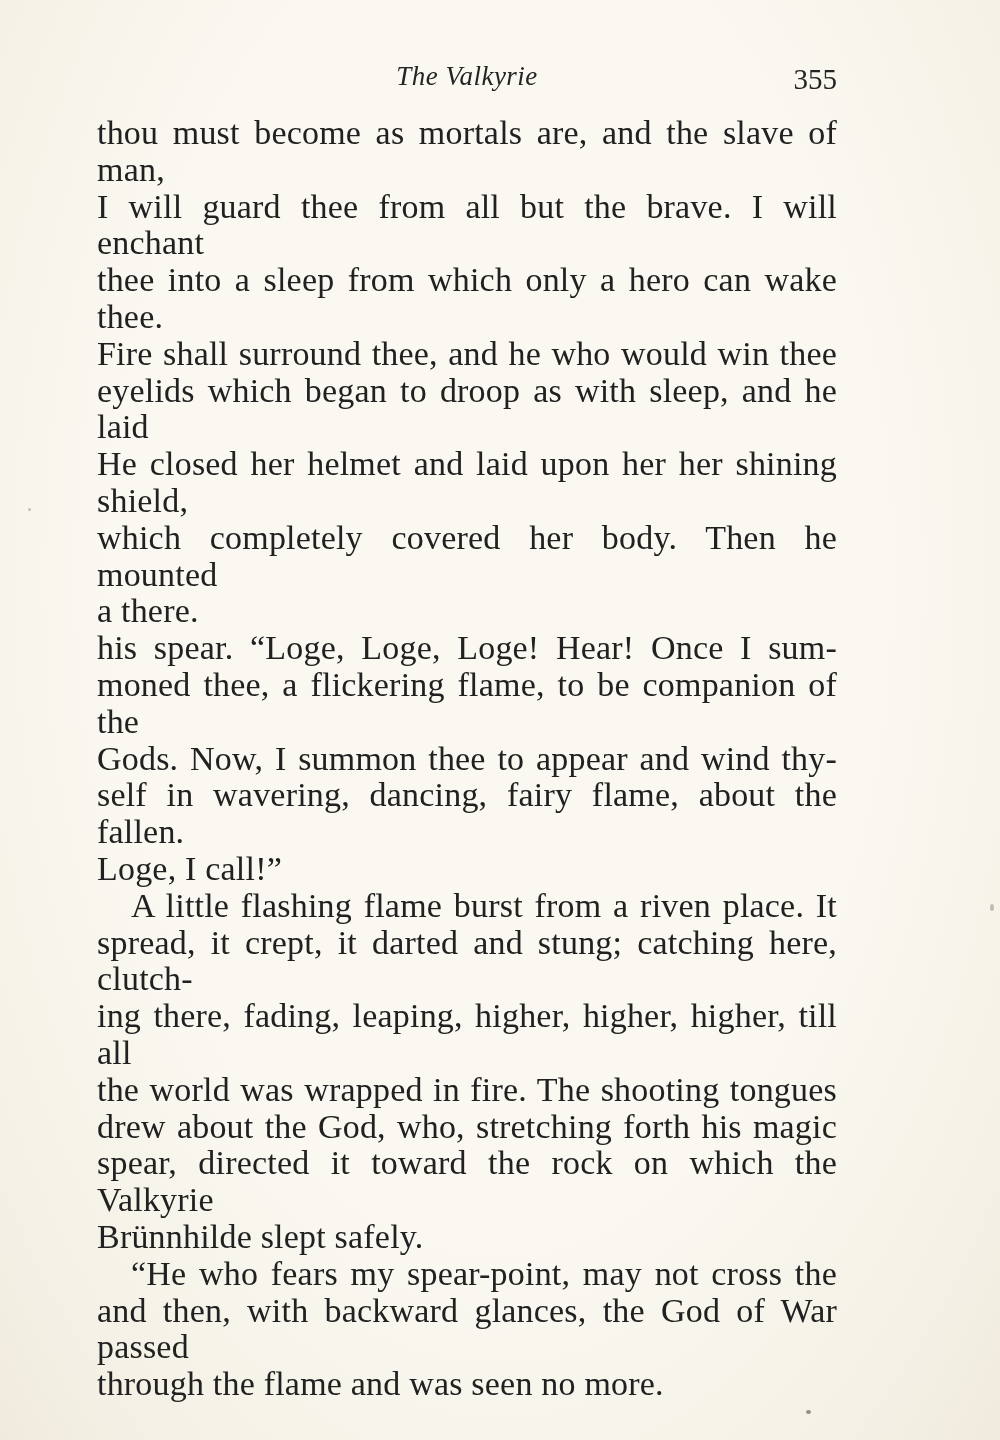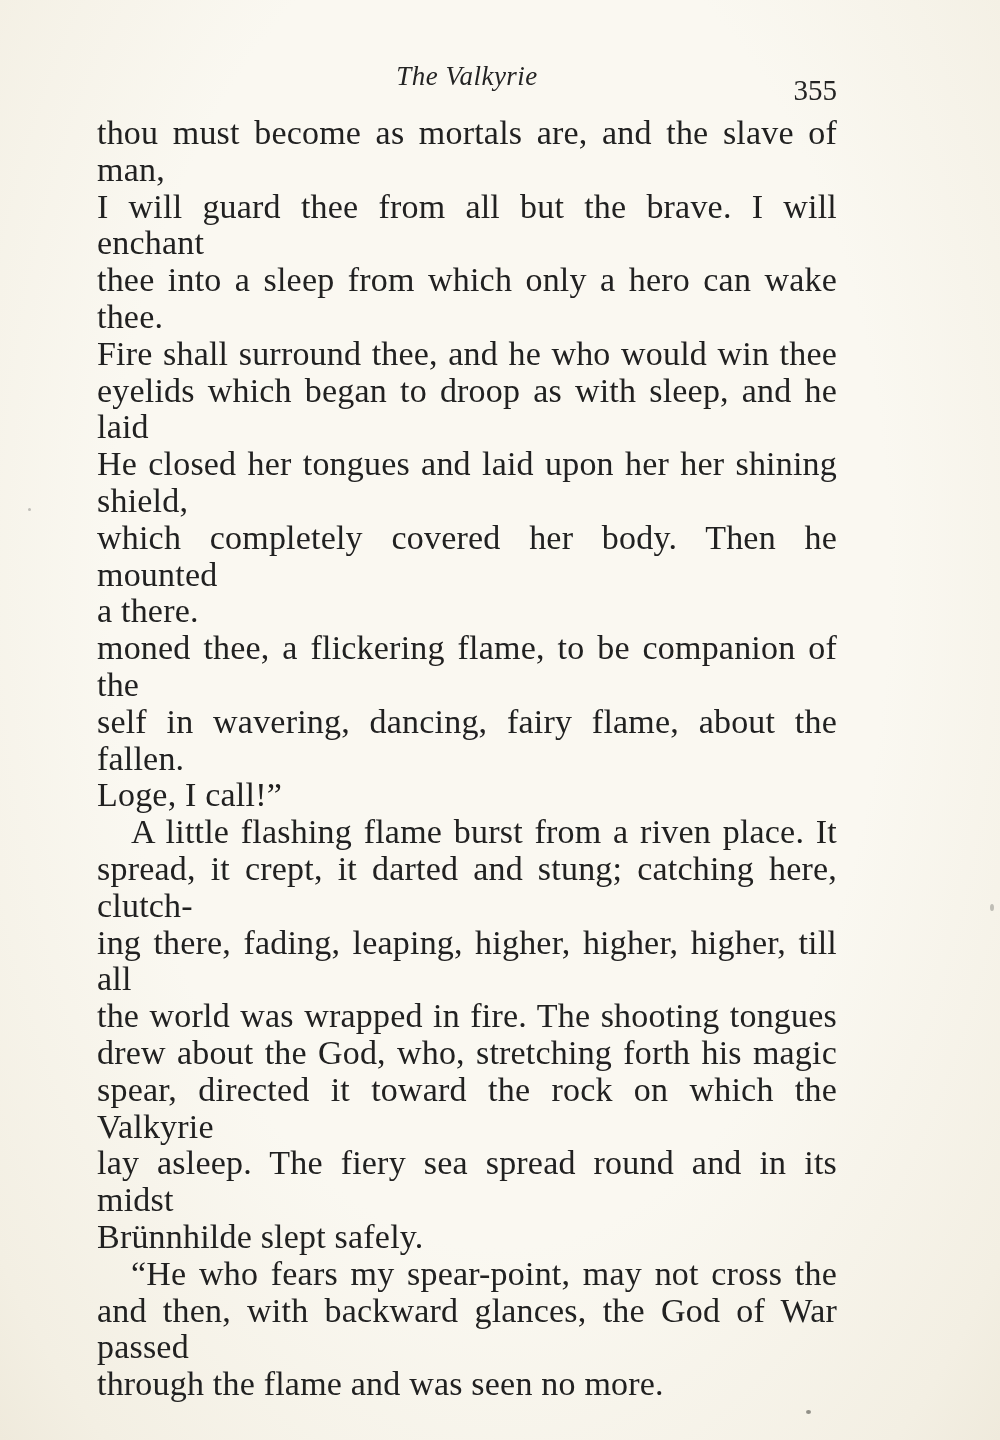--- a/index.html
+++ b/index.html
@@ -39,21 +39,21 @@
     top: 2px;
     text-align: center;
     font-style: italic;
     font-size: 27px;
     letter-spacing: 0.5px;
     color: #242424;
   }
   .page-number {
     position: absolute;
     right: 0;
-    top: 15px;
+    top: 4px;
     font-size: 29px;
     color: #242424;
   }
   .text-block {
     font-size: 34px;
     line-height: 36.8px;
     letter-spacing: 0.2px;
     color: #212121;
   }
   .line {
@@ -83,33 +83,34 @@
     <div class="header">
       <span class="running-title">The Valkyrie</span>
       <span class="page-number">355</span>
     </div>
     <div class="text-block" id="text-block">
         <div class="line">thou must become as mortals are, and the slave of man,</div>
         <div class="line">I will guard thee from all but the brave. I will enchant</div>
         <div class="line">thee into a sleep from which only a hero can wake thee.</div>
         <div class="line">Fire shall surround thee, and he who would win thee</div>
         <div class="line">eyelids which began to droop as with sleep, and he laid</div>
-        <div class="line">He closed her tongues and laid upon her her shining shield,</div>
+        <div class="line">He closed her helmet and laid upon her her shining shield,</div>
         <div class="line">which completely covered her body. Then he mounted</div>
         <div class="line last">a there.</div>
+        <div class="line">his spear. “Loge, Loge, Loge! Hear! Once I sum-</div>
         <div class="line">moned thee, a flickering flame, to be companion of the</div>
+        <div class="line">Gods. Now, I summon thee to appear and wind thy-</div>
         <div class="line">self in wavering, dancing, fairy flame, about the fallen.</div>
         <div class="line last">Loge, I call!”</div>
         <div class="line indent">A little flashing flame burst from a riven place. It</div>
         <div class="line">spread, it crept, it darted and stung; catching here, clutch-</div>
         <div class="line">ing there, fading, leaping, higher, higher, higher, till all</div>
         <div class="line">the world was wrapped in fire. The shooting tongues</div>
         <div class="line">drew about the God, who, stretching forth his magic</div>
         <div class="line">spear, directed it toward the rock on which the Valkyrie</div>
-        <div class="line">lay asleep. The fiery sea spread round and in its midst</div>
         <div class="line last">Brünnhilde slept safely.</div>
         <div class="line indent">“He who fears my spear-point, may not cross the</div>
         <div class="line">and then, with backward glances, the God of War passed</div>
         <div class="line last">through the flame and was seen no more.</div>
       </div>
   </div>
   <div class="speck s1"></div>
   <div class="speck s2"></div>
   <div class="speck s3"></div>
 </div>

